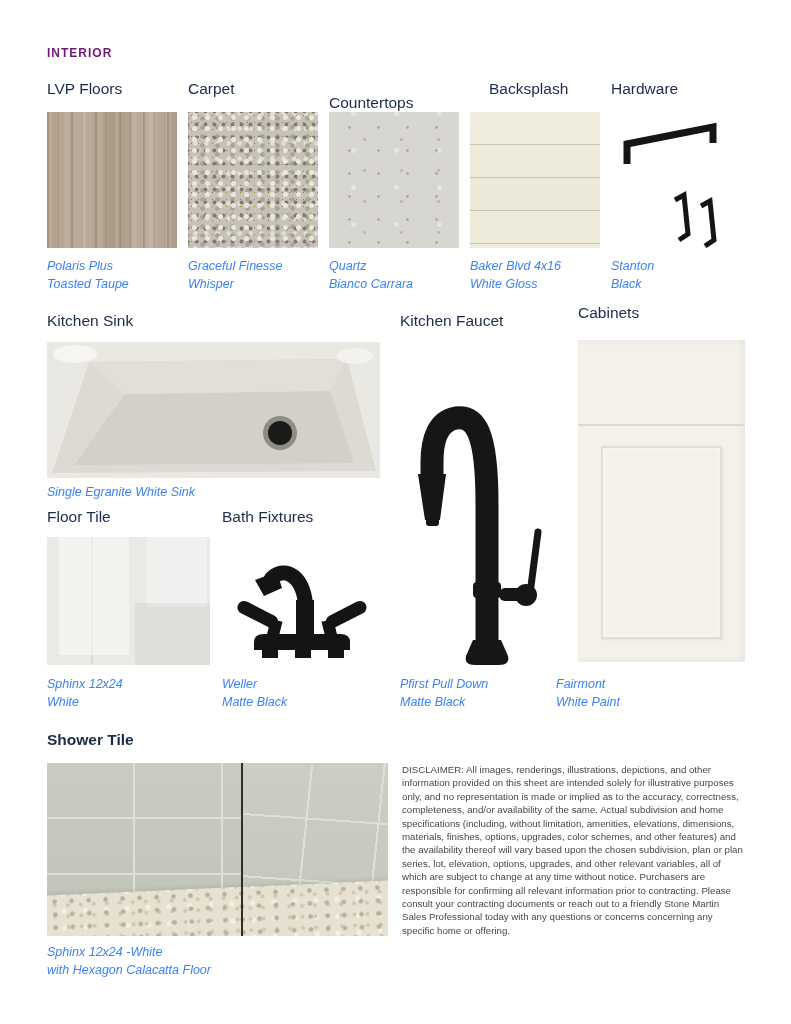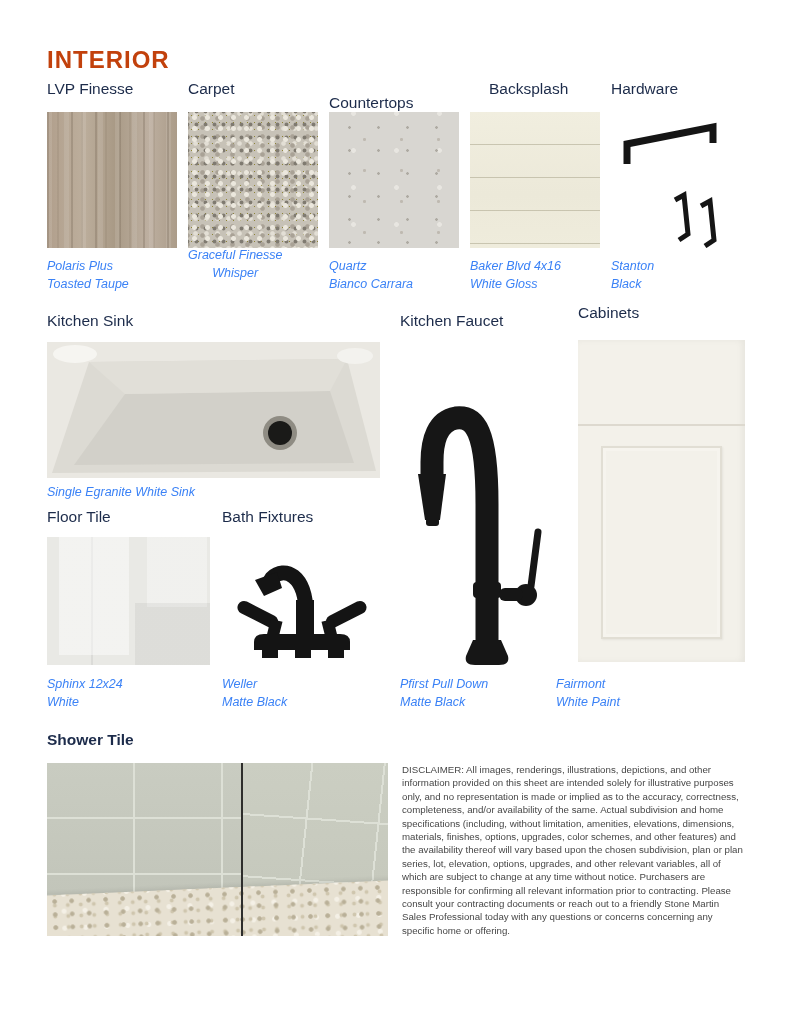--- a/index.html
+++ b/index.html
@@ -1,22 +1,22 @@
 <!DOCTYPE html>
 <html><head>
 <meta charset="utf-8">
 <style>
   html,body{margin:0;padding:0;background:#ffffff;}
   .page{
     position:relative;width:791px;height:1024px;background:#ffffff;
     font-family:"Liberation Sans", sans-serif;color:#1c2a4a;overflow:hidden;
   }
   .title{
-    position:absolute;left:47px;top:46px;font-size:24px;font-weight:700;
-    letter-spacing:1px;color:#c2410c;
+    position:absolute;left:47px;top:46px;font-size:12px;font-weight:700;
+    letter-spacing:1px;color:#701a75;
   }
   .sec-header{position:absolute;font-size:15.5px;font-weight:500;color:#1c2b4a;}
   .caption{position:absolute;font-size:12.5px;font-style:italic;line-height:18px;color:#3b82f6;font-weight:500;}
   .swatch{position:absolute;overflow:hidden;}
 
   
   .lvp{
     background:
       repeating-linear-gradient(90deg, rgba(110,95,78,.28) 0 2px, transparent 2px 10px,
         rgba(135,120,100,.20) 10px 12px, transparent 12px 24px),
@@ -102,21 +102,21 @@
   }
   svg{display:block;}
 </style>
 </head>
 <body>
 
 <div class="page">
 
   <div class="title">INTERIOR</div>
 
-  <div class="sec-header" style="left:47px;top:80px;">LVP Finesse</div>
+  <div class="sec-header" style="left:47px;top:80px;">LVP Floors</div>
   <div class="sec-header" style="left:188px;top:80px;">Carpet</div>
   <div class="sec-header" style="left:329px;top:94px;">Countertops</div>
   <div class="sec-header" style="left:470px;top:80px;margin-left:19px;">Backsplash</div>
   <div class="sec-header" style="left:611px;top:80px;">Hardware</div>
 
   <div class="swatch lvp" style="left:47px;top:112px;width:130px;height:136px;"></div>
   <div class="swatch carpet" style="left:188px;top:112px;width:130px;height:136px;"></div>
   <div class="swatch quartz" style="left:329px;top:112px;width:130px;height:136px;"></div>
   <div class="swatch backsplash" style="left:470px;top:112px;width:130px;height:136px;"></div>
   <div class="swatch whitebox" style="left:611px;top:112px;width:134px;height:136px;">
@@ -124,21 +124,21 @@
       <polyline points="16,52 16,32 102,15 102,31" fill="none" stroke="#151515" stroke-width="7"></polyline>
       <path d="M64,88 L73,83 L77,122 L68,128" fill="none" stroke="#151515" stroke-width="5"></path>
       <path d="M90,94 L99,89 L103,128 L94,134" fill="none" stroke="#151515" stroke-width="5"></path>
     </svg>
   </div>
 
   <div class="caption" style="left:47px;top:257px;">
     <div>Polaris Plus</div>
       <div>Toasted Taupe</div>
   </div>
-  <div class="caption" style="left:188px;top:246px;text-align:center;">
+  <div class="caption" style="left:188px;top:257px;">
     <div>Graceful Finesse</div>
       <div>Whisper</div>
   </div>
   <div class="caption" style="left:329px;top:257px;">
     <div>Quartz</div>
       <div>Bianco Carrara</div>
   </div>
   <div class="caption" style="left:470px;top:257px;">
     <div>Baker Blvd 4x16</div>
       <div>White Gloss</div>
@@ -228,14 +228,18 @@
 
   <div class="swatch shower" style="left:47px;top:763px;width:341px;height:173px;">
     <div class="wall-left"></div>
     <div class="wall-right"></div>
     <div class="floor"></div>
     <div class="glass-line"></div>
   </div>
 
   <div class="disclaimer">DISCLAIMER: All images, renderings, illustrations, depictions, and other information provided on this sheet are intended solely for illustrative purposes only, and no representation is made or implied as to the accuracy, correctness, completeness, and/or availability of the same. Actual subdivision and home specifications (including, without limitation, amenities, elevations, dimensions, materials, finishes, options, upgrades, color schemes, and other features) and the availability thereof will vary based upon the chosen subdivision, plan or plan series, lot, elevation, options, upgrades, and other relevant variables, all of which are subject to change at any time without notice. Purchasers are responsible for confirming all relevant information prior to contracting. Please consult your contracting documents or reach out to a friendly Stone Martin Sales Professional today with any questions or concerns concerning any specific home or offering.</div>
 
+  <div class="caption" style="left:47px;top:943px;">
+    <div>Sphinx 12x24 -White</div>
+      <div>with Hexagon Calacatta Floor</div>
+  </div>
 
 </div>
 
 </body></html>

